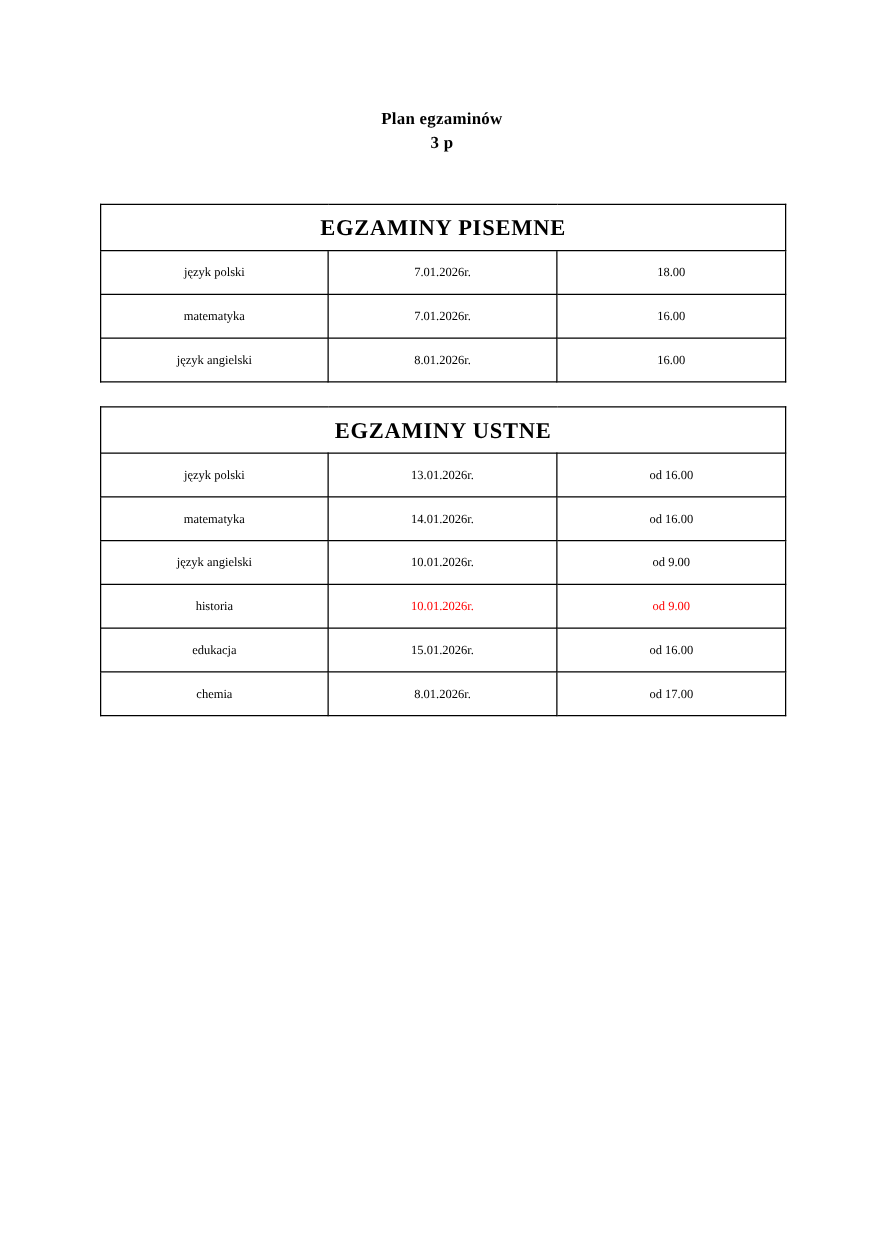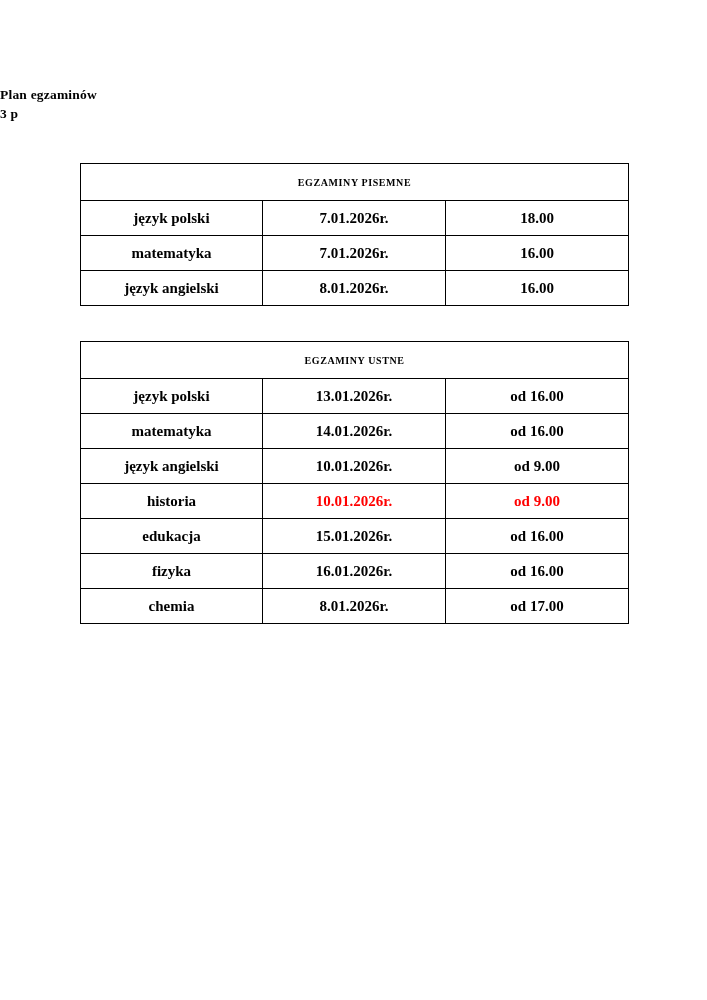--- a/index.html
+++ b/index.html
@@ -14,56 +14,56 @@
     color: #000000;
     overflow: hidden;
   }
   .page {
     position: relative;
     width: 707px;
     height: 1000px;
     box-sizing: border-box;
   }
   .doc-title {
+    text-align: center;
     font-weight: bold;
     font-size: 13.5px;
     line-height: 19px;
     margin-top: 85px;
     letter-spacing: 0.2px;
   }
   .doc-title .line {
     display: block;
   }
   .tbl {
     border-collapse: collapse;
     table-layout: fixed;
     width: 548px;
     margin-left: 80px;
     border: 1px solid #000000;
   }
   .tbl td {
     border: 1px solid #000000;
     text-align: center;
     vertical-align: middle;
-    font-size: 15px;
+    font-size: 10px;
     height: 34px;
     padding: 0 4px;
-    font-weight: bold;
   }
   .tbl .hdr {
     font-weight: bold;
-    font-size: 10px;
+    font-size: 18px;
     letter-spacing: 0.6px;
     height: 36px;
   }
   .col-subject { width: 182px; }
   .col-date { width: 183px; }
   .col-time { width: 183px; }
   .tbl-written { margin-top: 40px; }
-  .tbl-oral { margin-top: 35px; }
+  .tbl-oral { margin-top: 19px; }
   .red { color: #ff0000; }
 </style>
 </head>
 <body>
 
 <div class="page">
 
   <div class="doc-title">
     <span class="line">Plan egzaminów</span>
     <span class="line">3 p</span>
@@ -126,25 +126,20 @@
         <td>historia</td>
         <td class="red">10.01.2026r.</td>
         <td class="red">od 9.00</td>
       </tr>
       <tr>
         <td>edukacja</td>
         <td>15.01.2026r.</td>
         <td>od 16.00</td>
       </tr>
       <tr>
-        <td>fizyka</td>
-        <td>16.01.2026r.</td>
-        <td>od 16.00</td>
-      </tr>
-      <tr>
         <td>chemia</td>
         <td>8.01.2026r.</td>
         <td>od 17.00</td>
       </tr>
     </tbody>
   </table>
 
 </div>
 
 </body></html>

